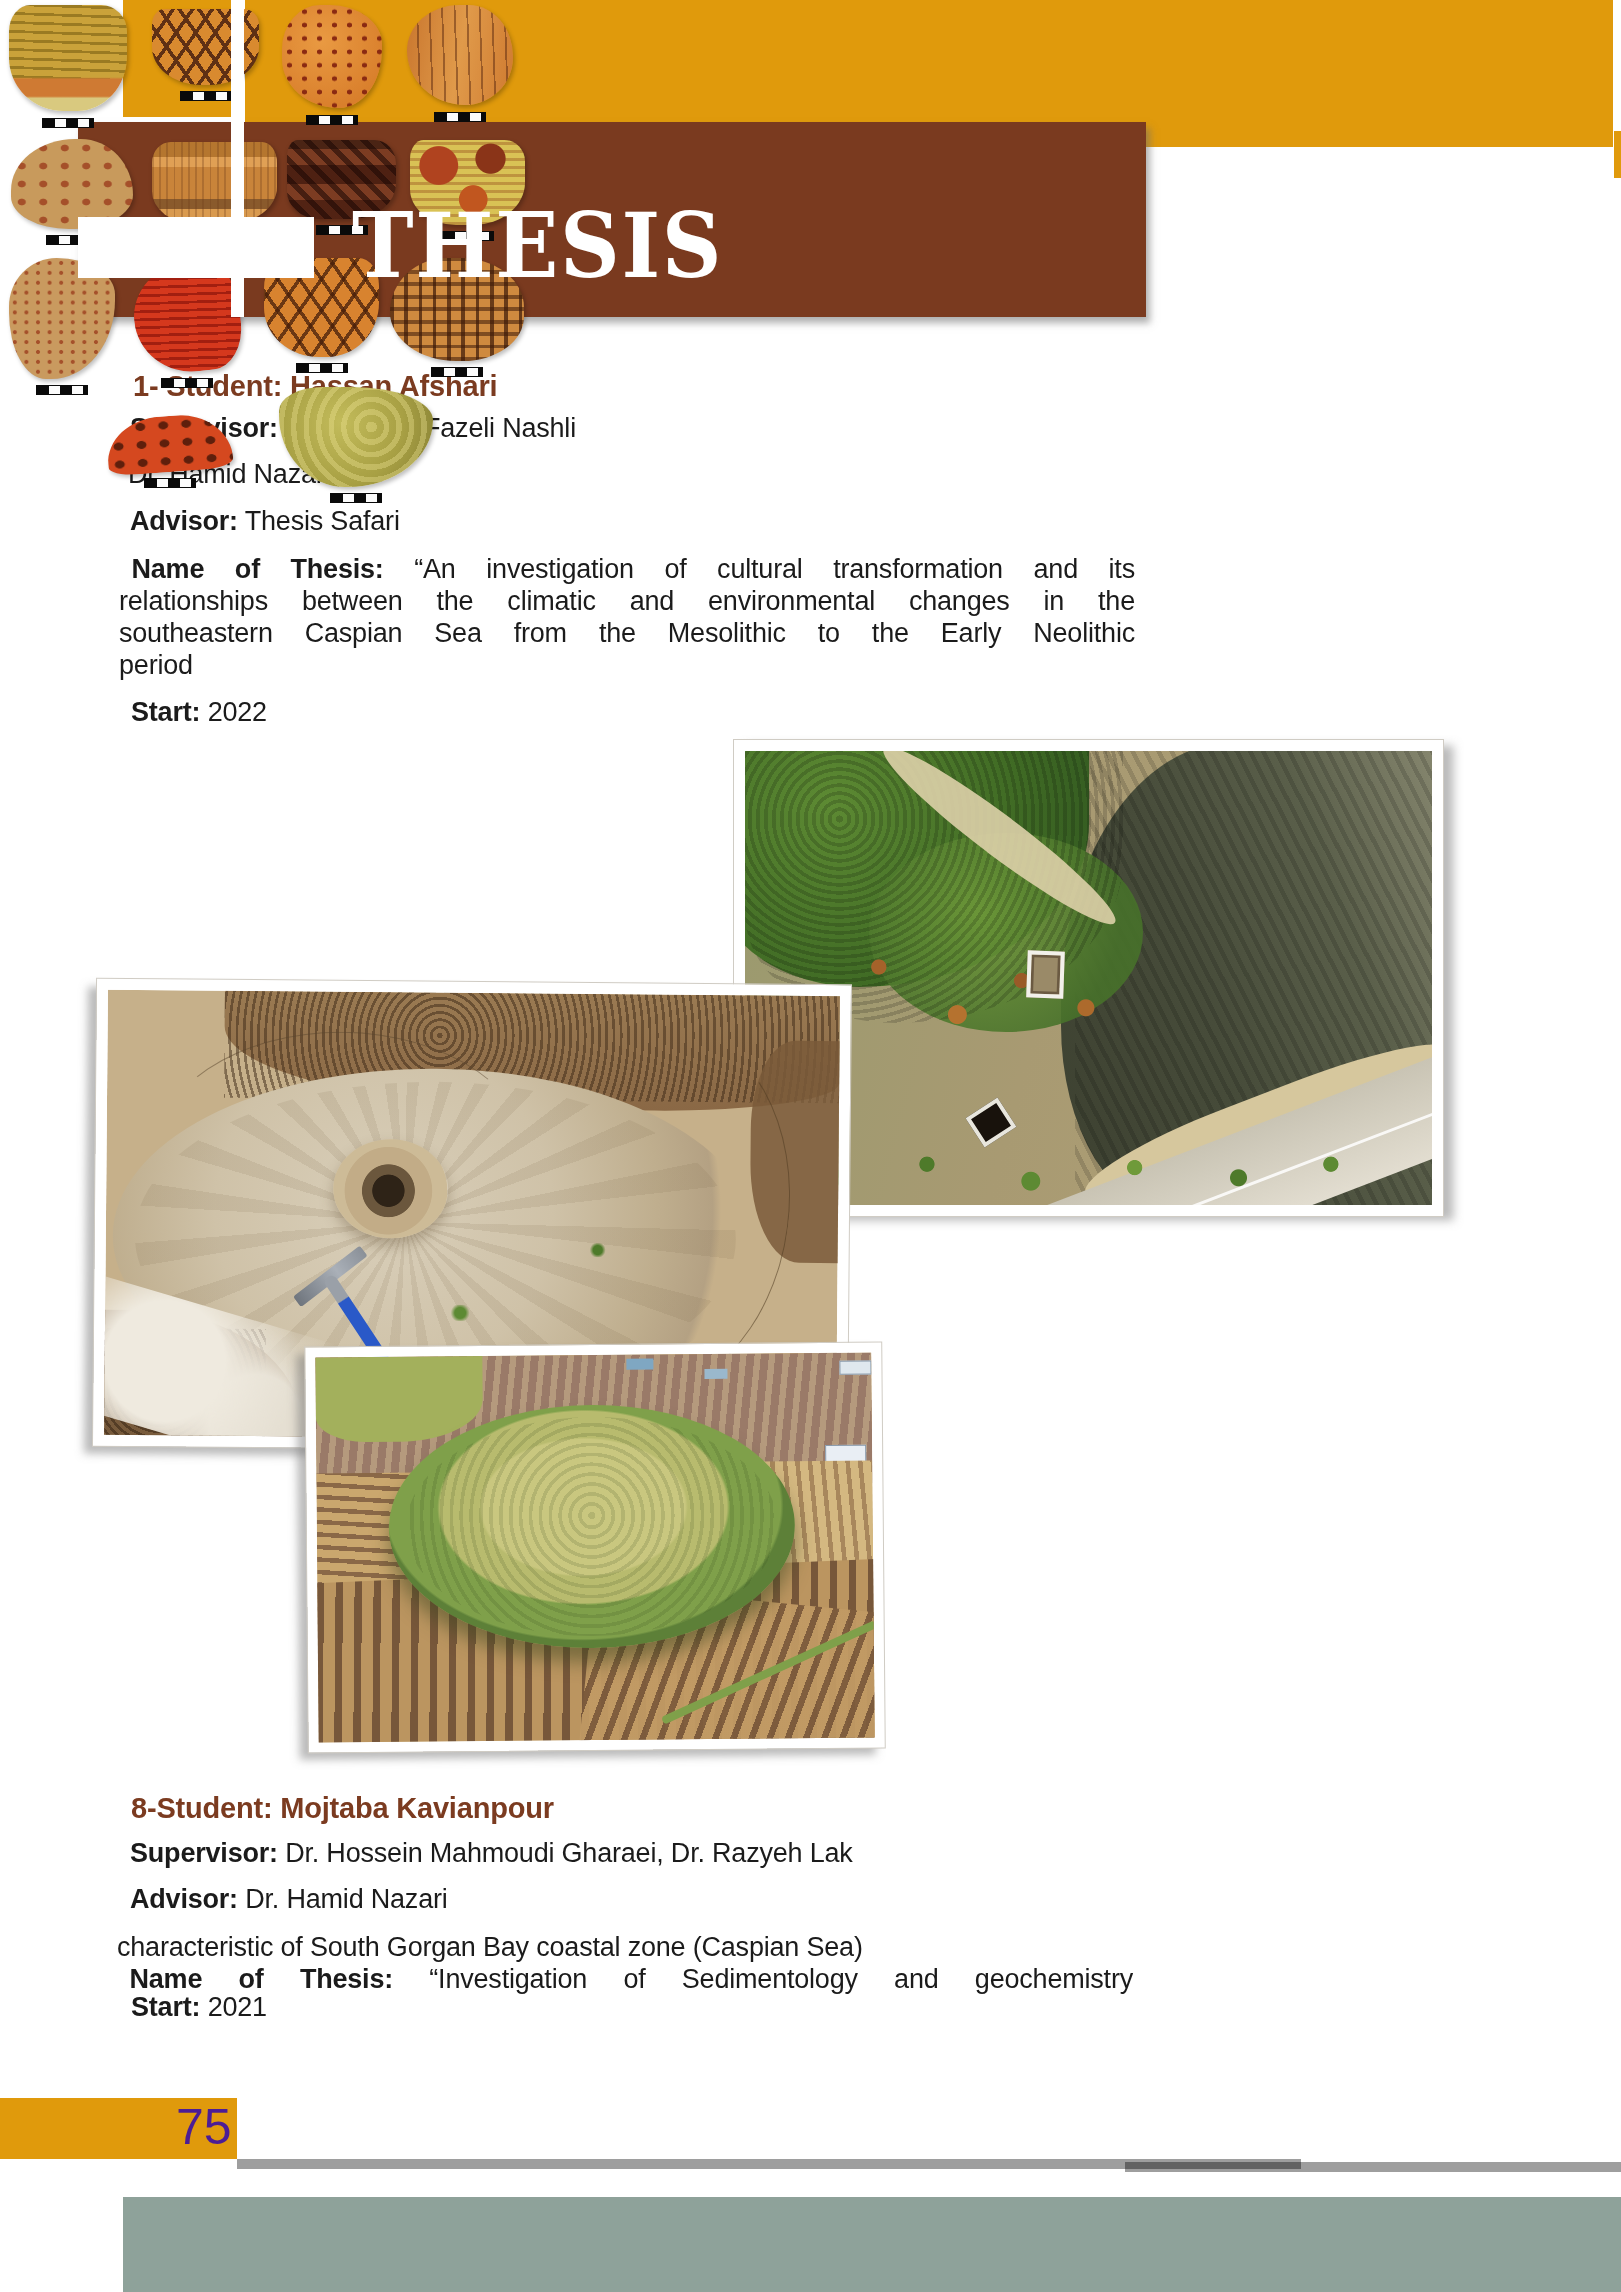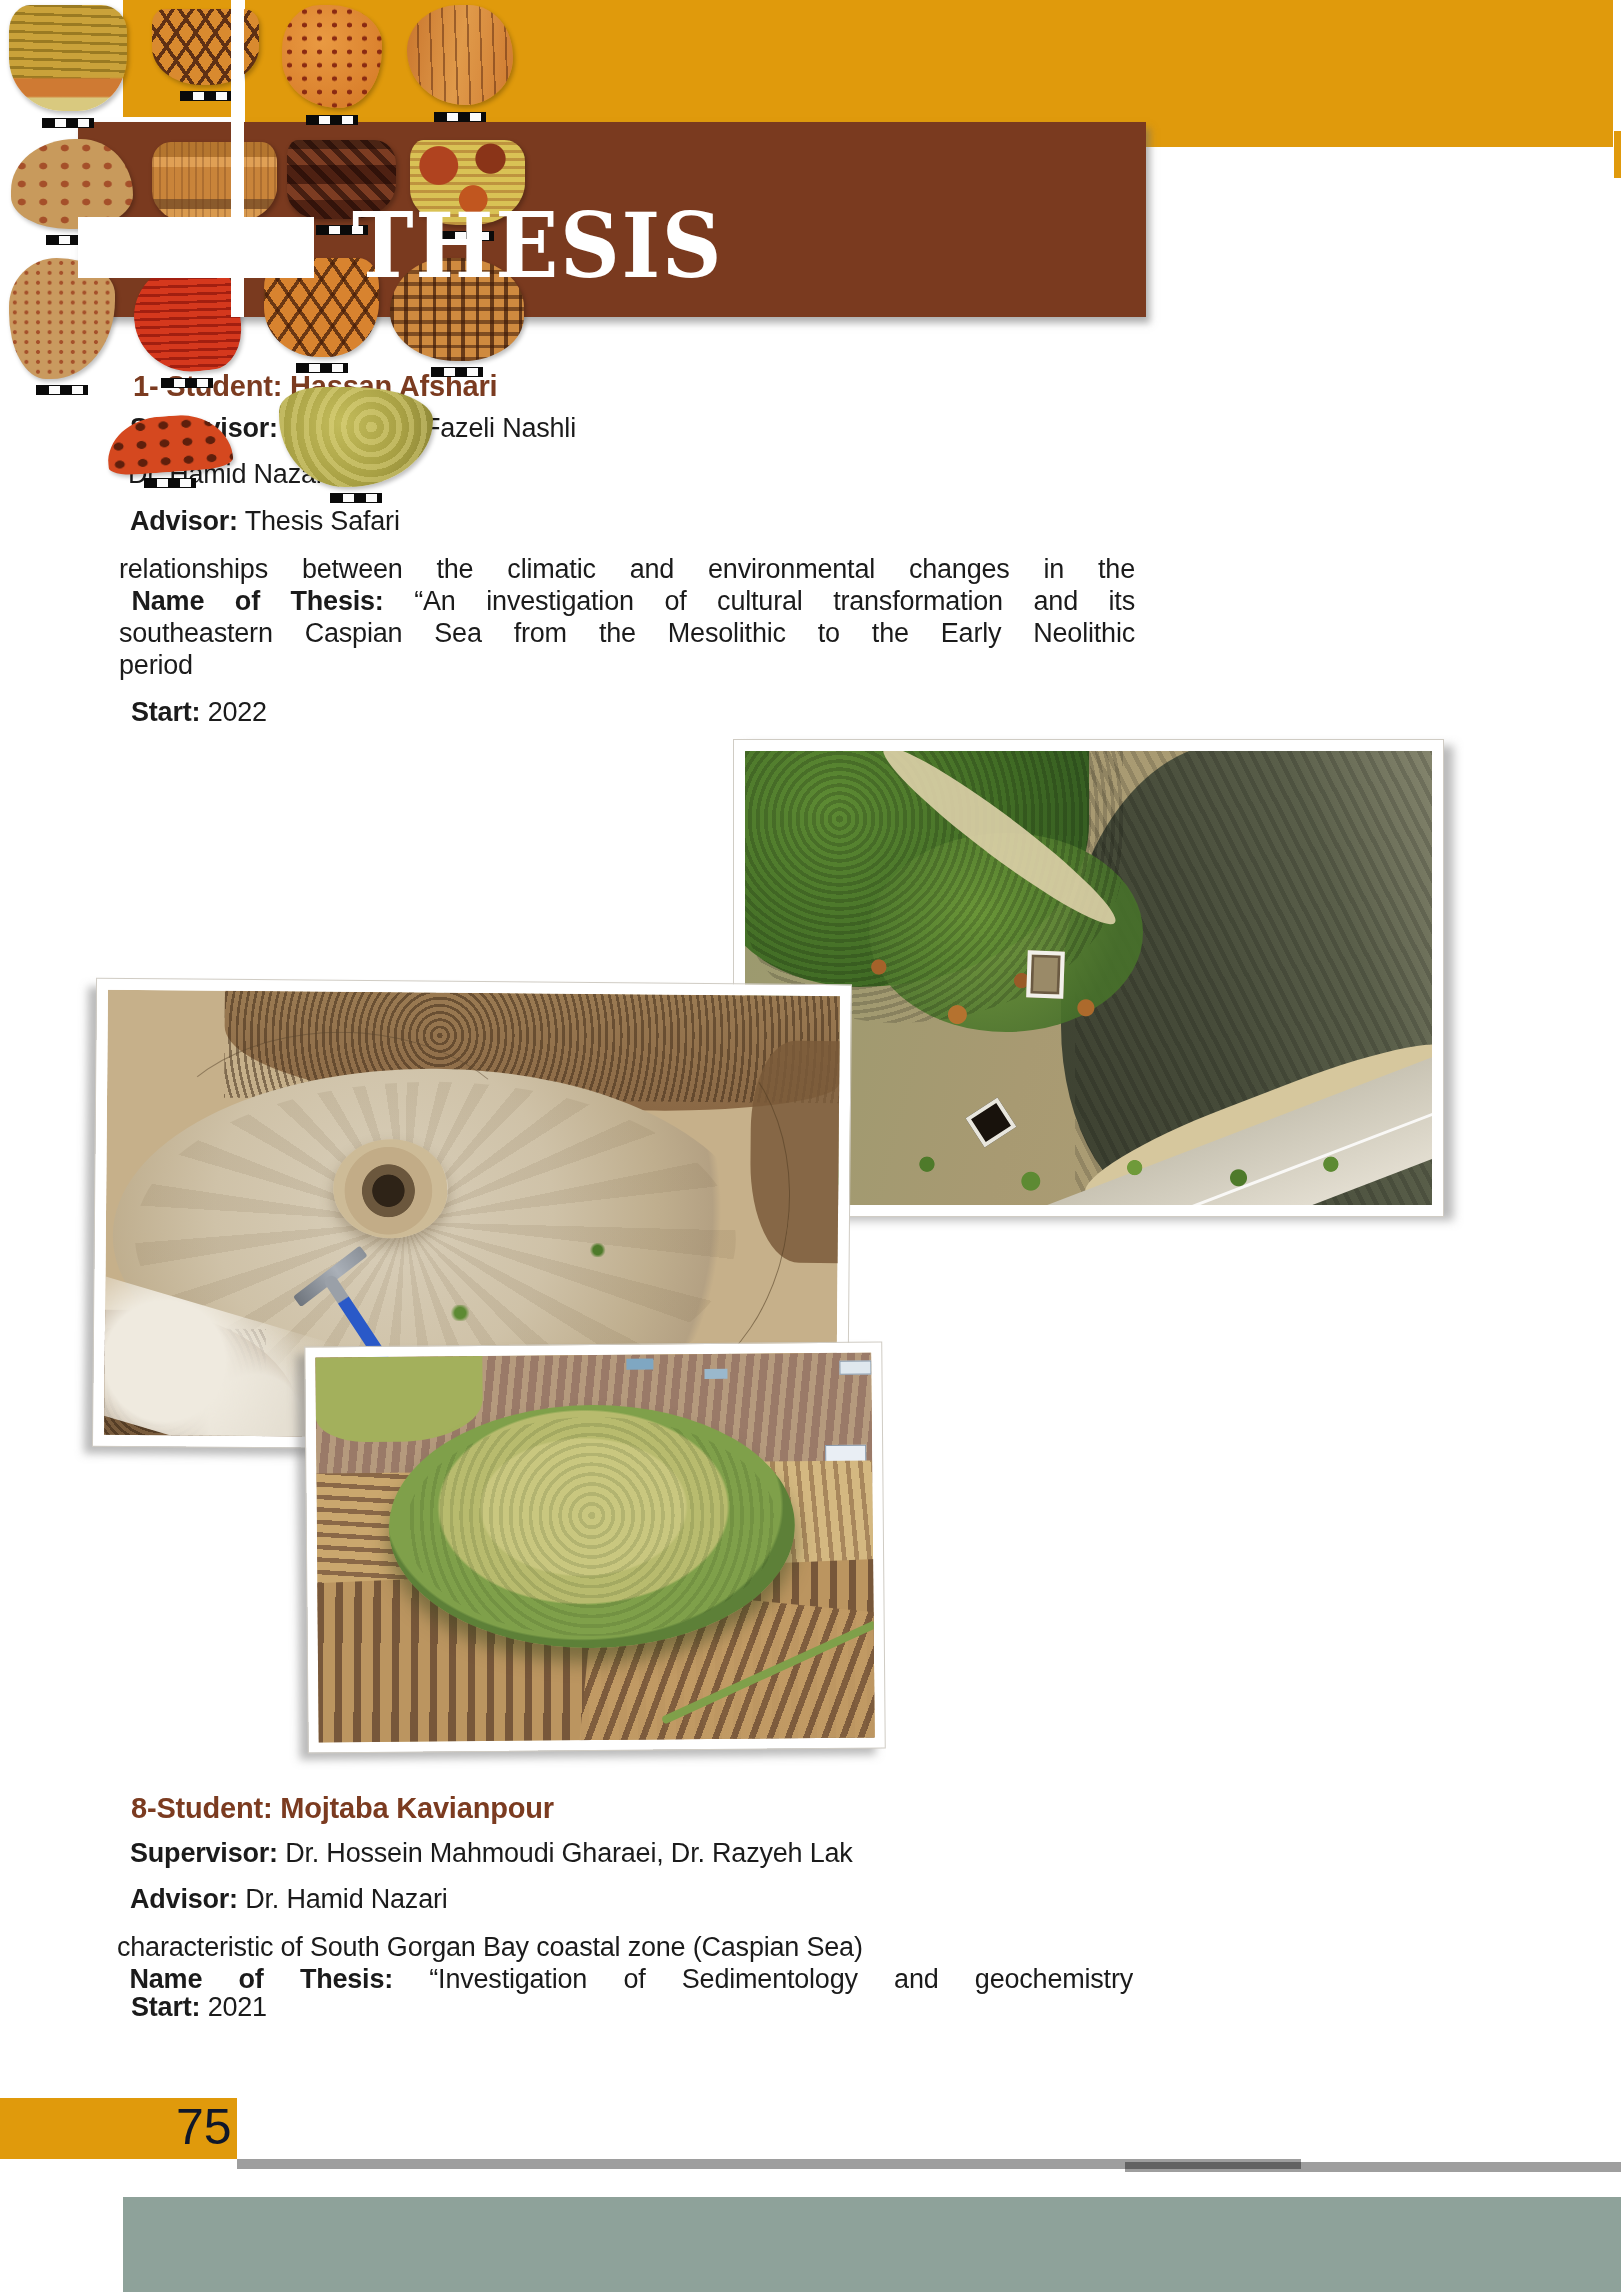--- a/index.html
+++ b/index.html
@@ -187,21 +187,21 @@
       background:repeating-linear-gradient(90deg,rgba(60,25,8,.7) 0 3.6px,rgba(0,0,0,0) 3.6px 14.3px),
                  repeating-linear-gradient(0deg,rgba(60,25,8,.55) 0 3.6px,rgba(0,0,0,0) 3.6px 12.5px),#cf8a3f;}
   .s13{width:125px;height:56px;border-radius:50% 50% 30% 25%/90% 95% 20% 18%;transform:rotate(-4deg);
       background:radial-gradient(#5f1f0c 4.5px,rgba(0,0,0,0) 5.4px) 0 0/23px 18px,#d5481f;}
   .s14{width:154px;height:100px;border-radius:30% 55% 58% 45%/25% 35% 70% 75%;
       background:repeating-radial-gradient(circle at 60% 40%,rgba(240,230,150,.35) 0 5.4px,rgba(0,0,0,0) 5.4px 12.5px),
                  radial-gradient(circle at 40% 35%,#c2bb5a,#a8a044 55%,#8f8838 85%);}
 
   
   .pageno-block{position:absolute;left:0;top:2098px;width:237px;height:61px;background:var(--orange);
-      color:#0f172a;font-size:50px;line-height:59px;text-align:right;padding-right:5.4px;box-sizing:border-box;}
+      color:#4c1d95;font-size:50px;line-height:59px;text-align:right;padding-right:5.4px;box-sizing:border-box;}
   .gray-bar1{position:absolute;left:237px;top:2159px;width:1064px;height:9.9px;background:rgba(0,0,0,.38);}
   .gray-bar2{position:absolute;left:1125px;top:2162px;width:496px;height:9.9px;background:rgba(0,0,0,.38);}
   .sage-block{position:absolute;left:123px;top:2197px;width:1498px;height:96px;background:var(--sage);}
 
   :root{--orange:#E09A0C;--brown:#7A3A1F;--sage:#8EA29A;}
 </style>
 </head>
 <body>
 
 <div class="page">
@@ -220,25 +220,25 @@
     <span>Dr. Hassan Fazeli Nashli</span>
   </div>
   <div class="tline" style="left:128px;top:459px;">
     <span>Dr. Hamid Nazari</span>
   </div>
   <div class="tline" style="left:130px;top:506px;">
     <span class="b">Advisor:</span>
     <span>Thesis Safari</span>
   </div>
   <div class="para" style="left:119px;top:553px;width:1016px;">
-    <div class="pl just">relationships between the climatic and environmental changes in the</div>
     <div class="pl just ind">
       <span class="b">Name of Thesis:</span>
       <span>“An investigation of cultural transformation and its</span>
     </div>
+    <div class="pl just">relationships between the climatic and environmental changes in the</div>
     <div class="pl just">southeastern Caspian Sea from the Mesolithic to the Early Neolithic</div>
     <div class="pl">period</div>
   </div>
   <div class="tline" style="left:131px;top:697px;">
     <span class="b">Start:</span>
     <span>2022</span>
   </div>
 
   <div class="photo" id="photo1">
     <div class="ph-inner">

